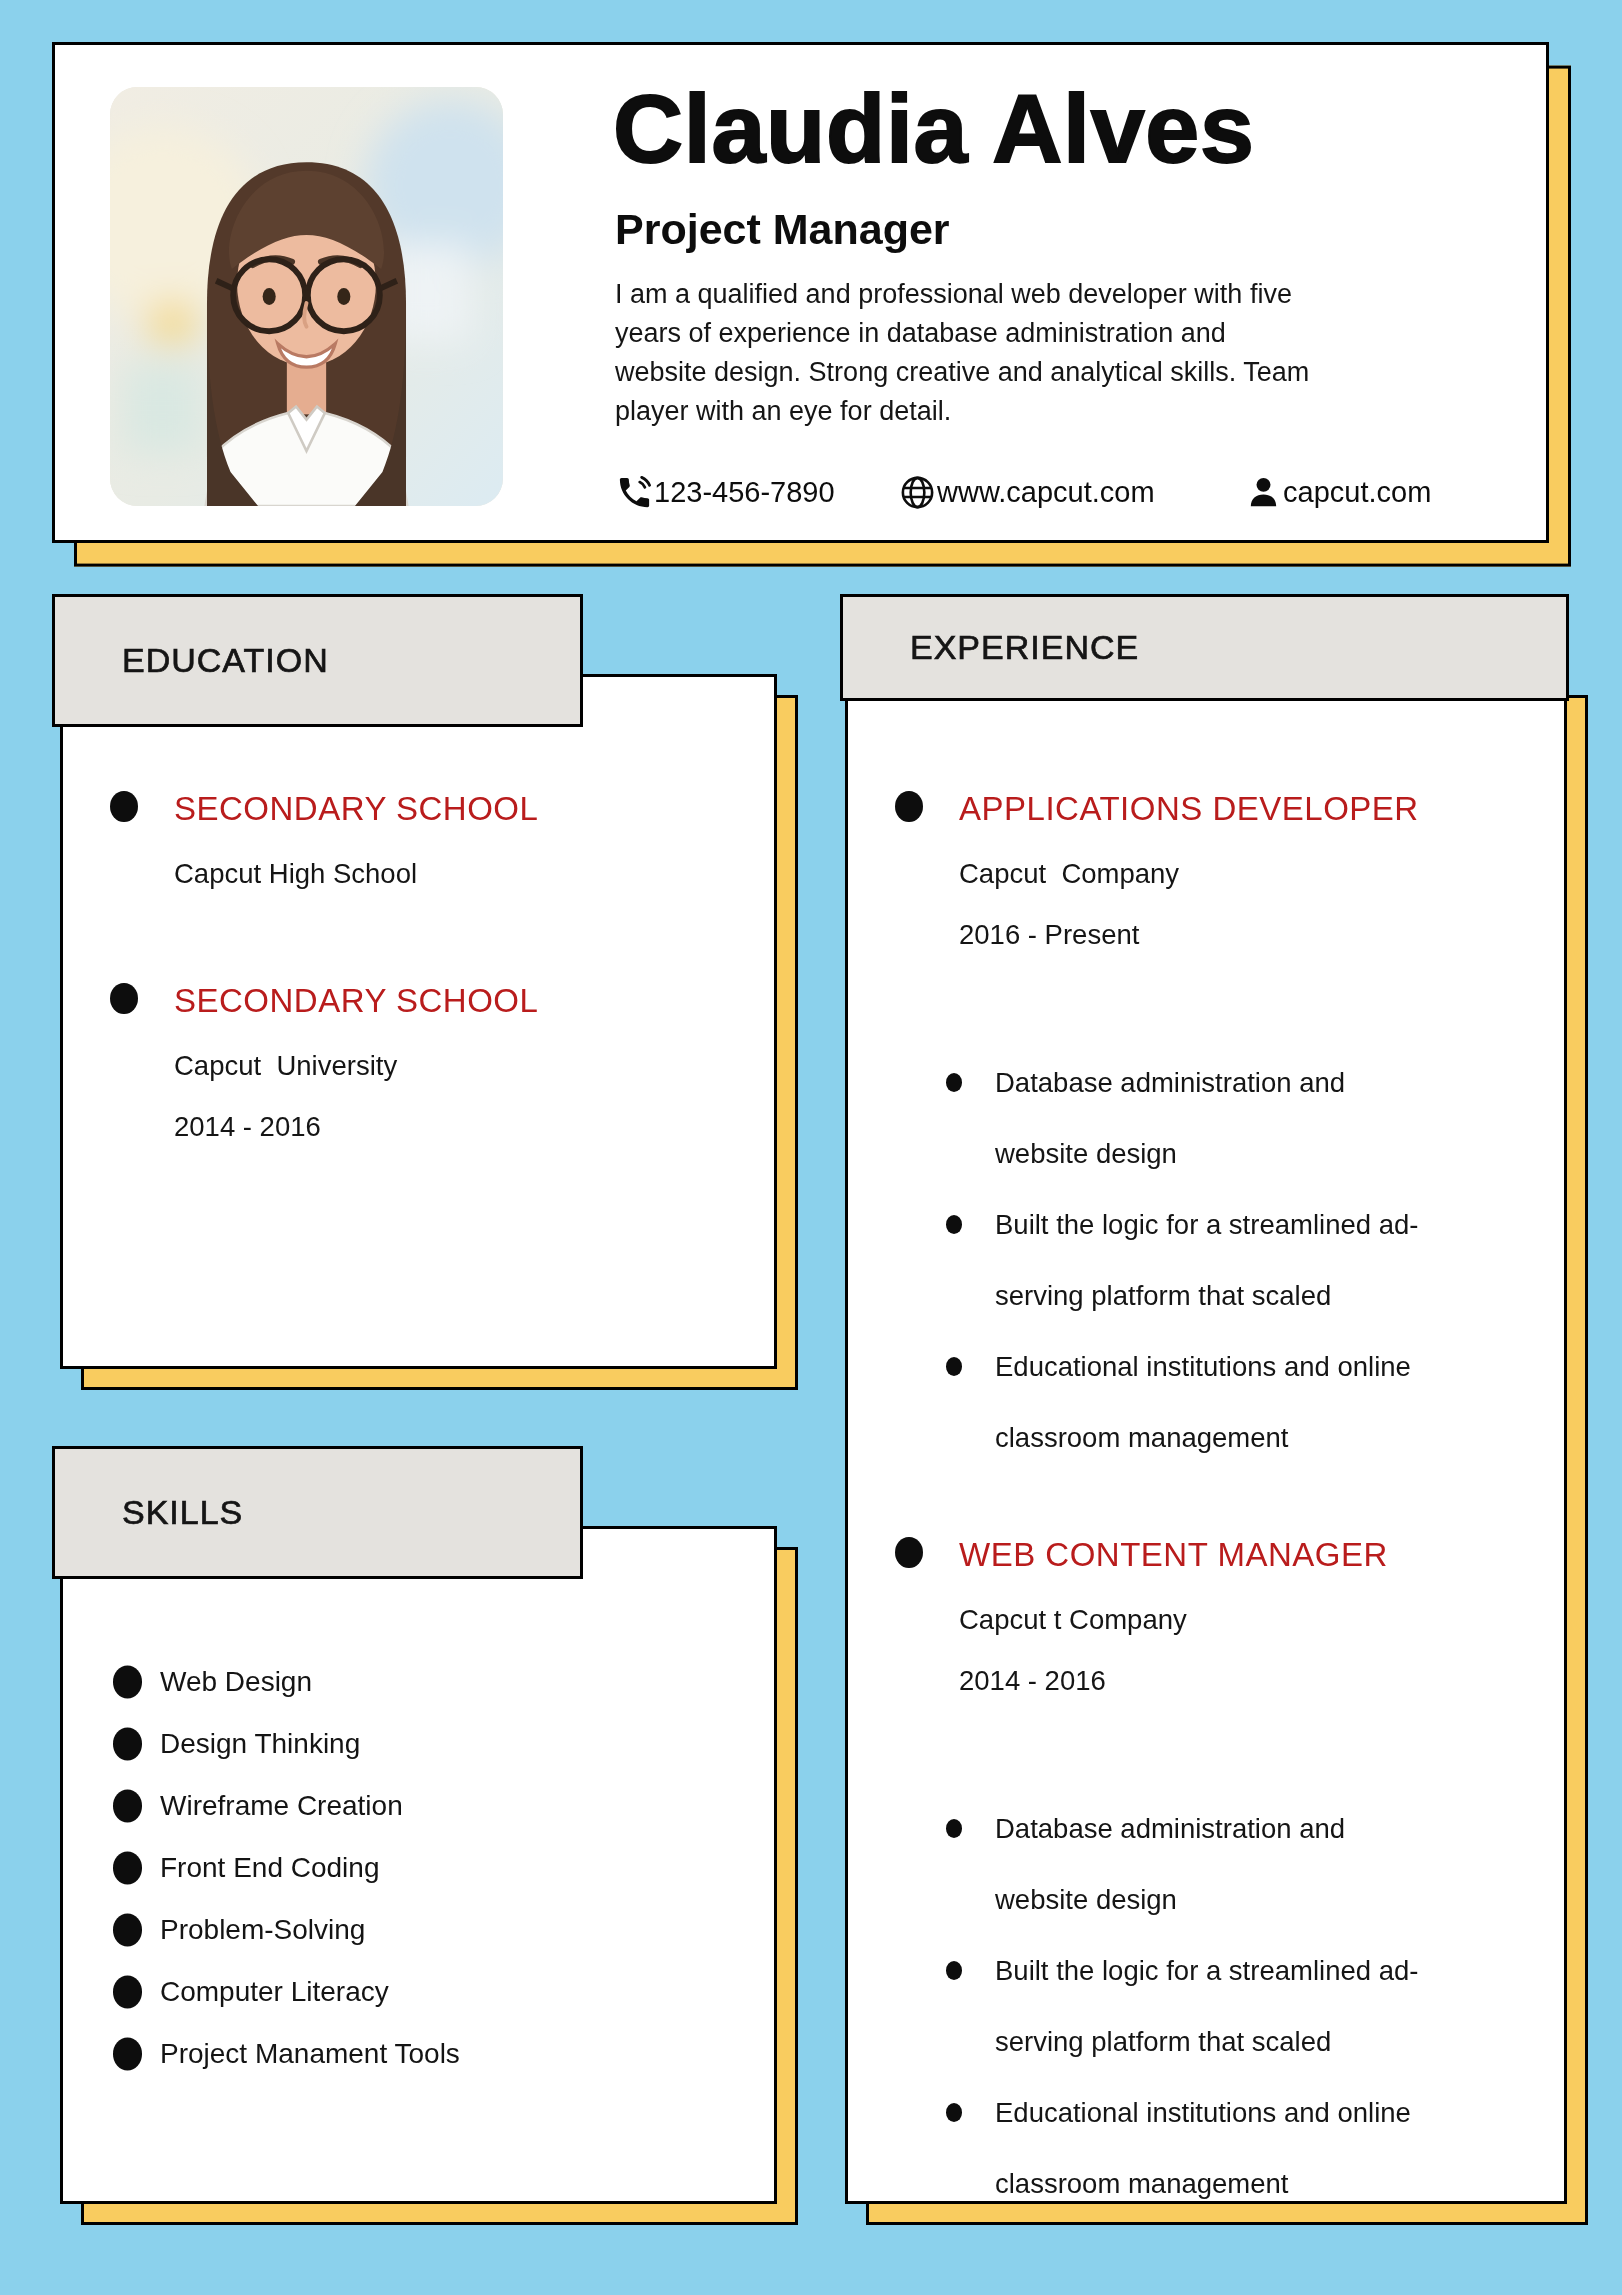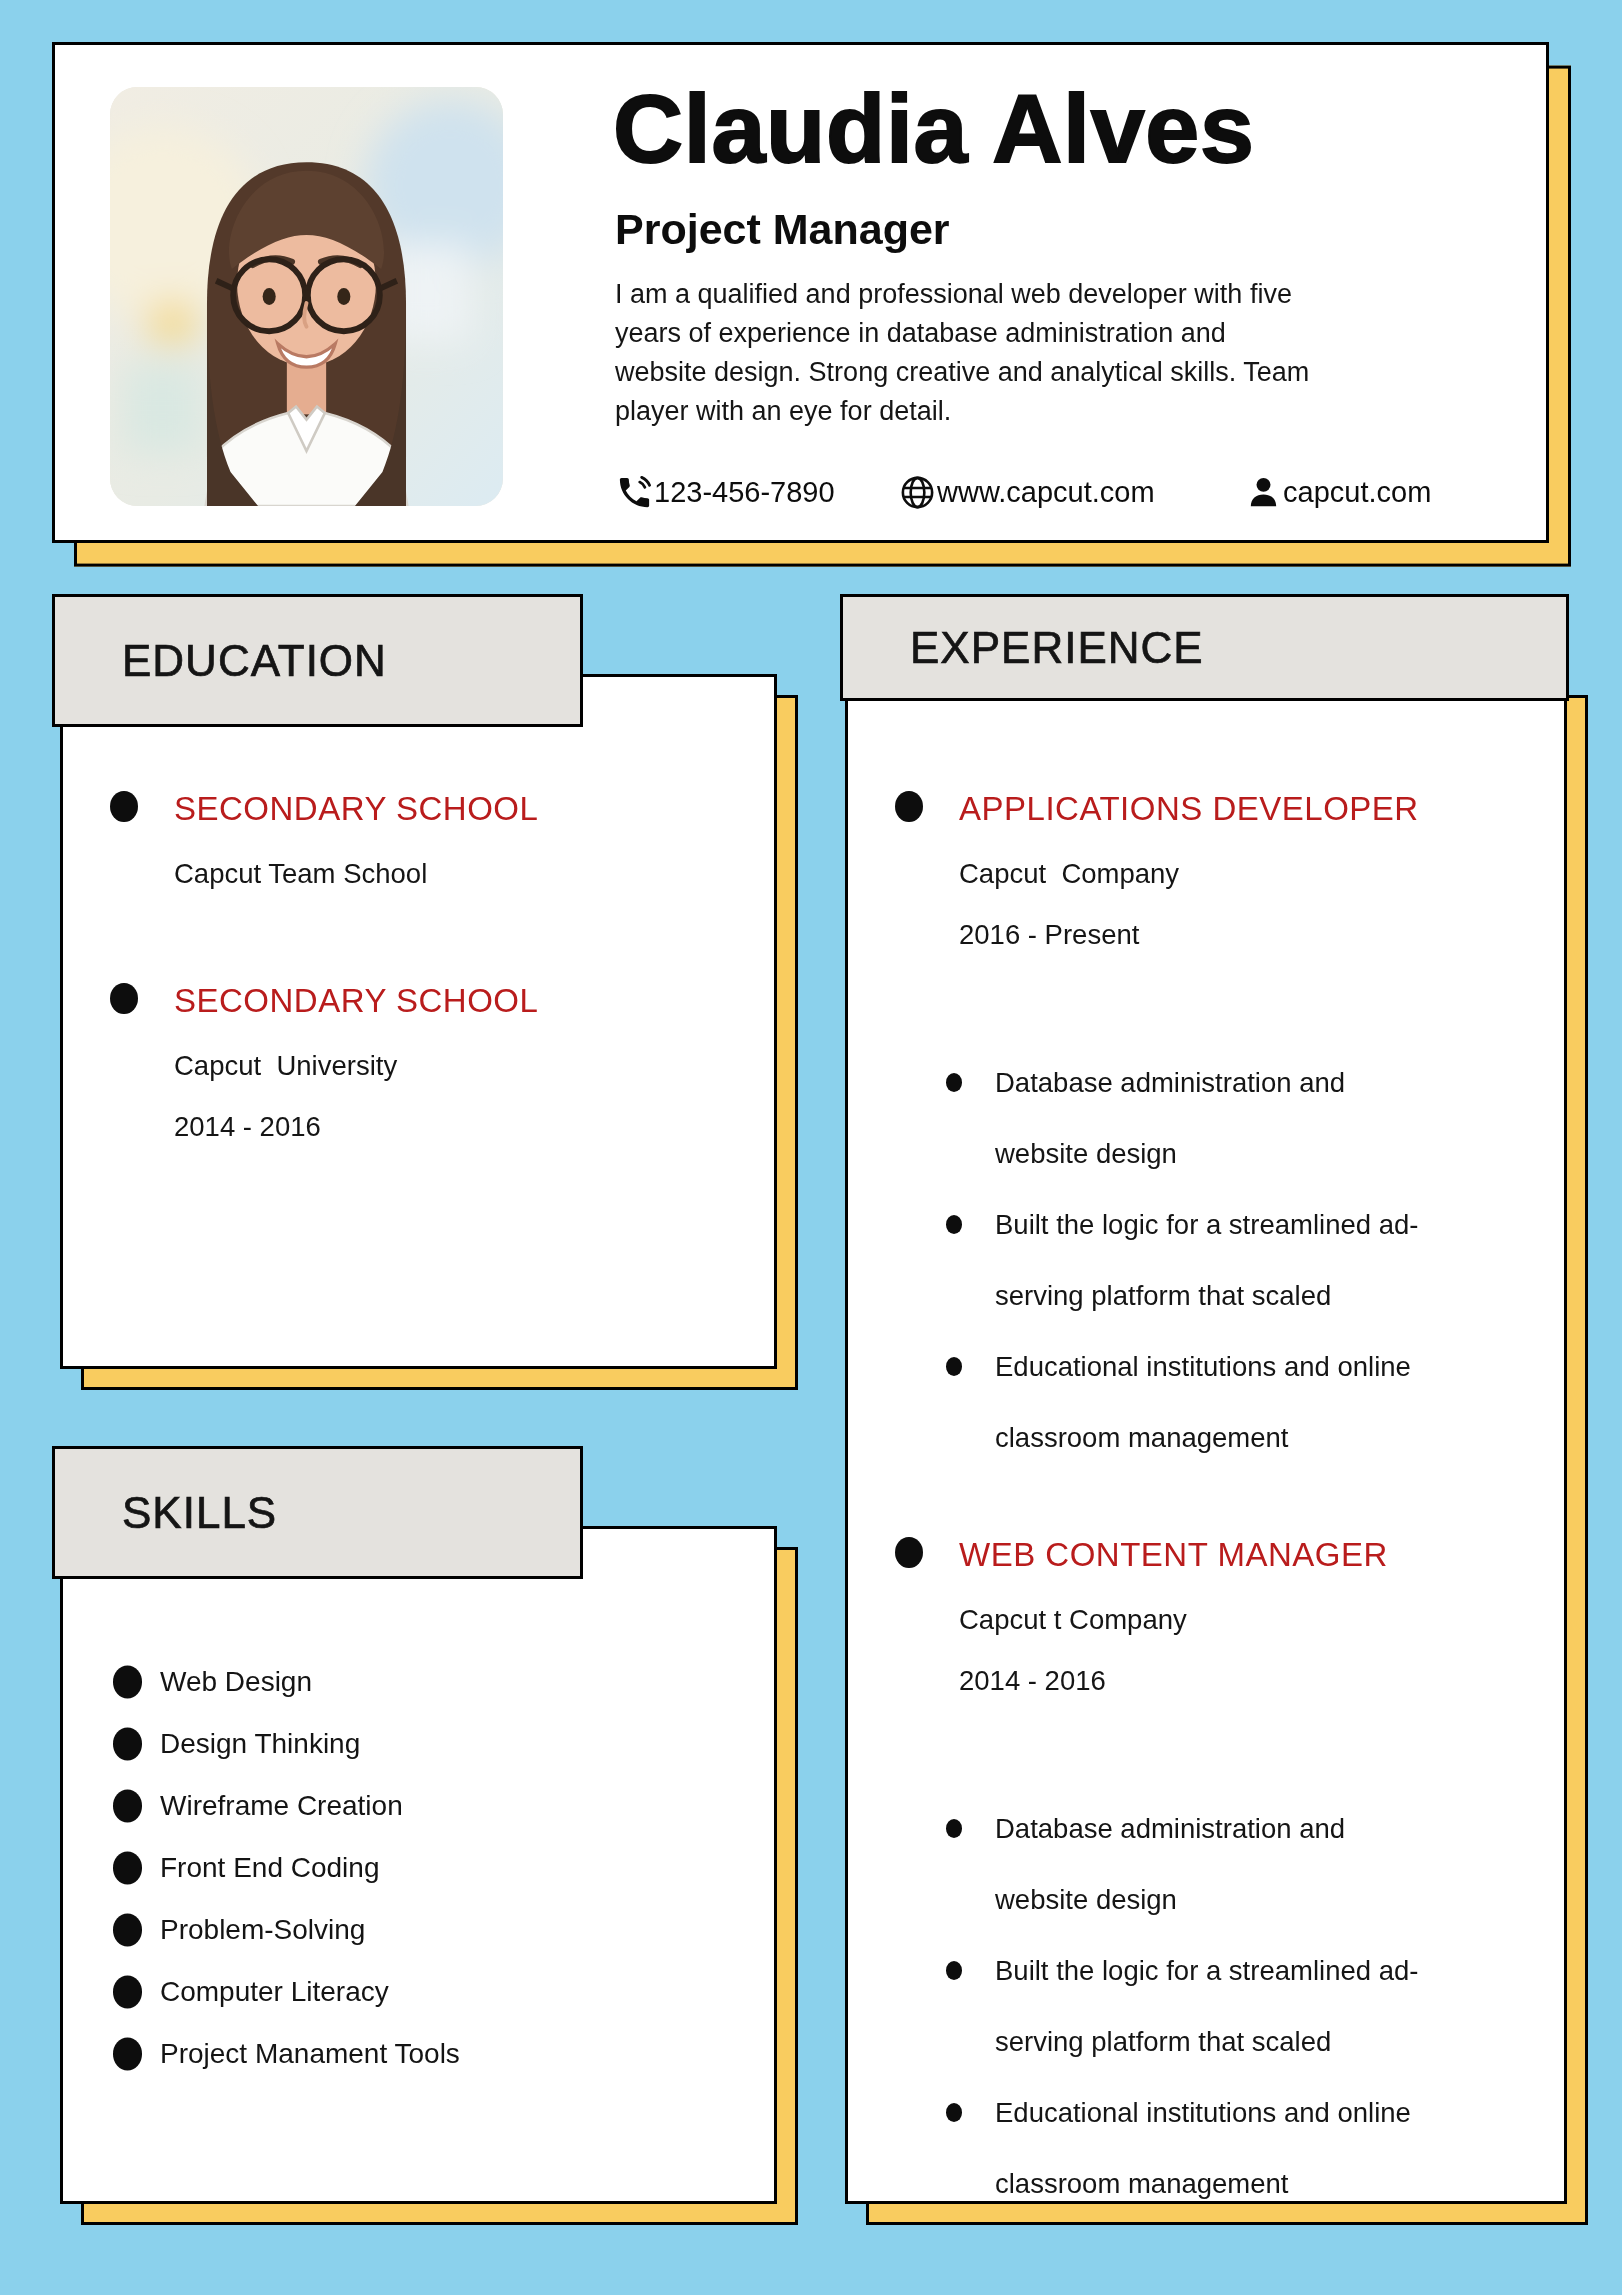--- a/index.html
+++ b/index.html
@@ -16,21 +16,21 @@
     background:#F9CC5F; border:3.9px solid #000;
   }
   .card.hdr .shadow{ transform:translate(22px,23.6px); }
   .card .face{
     position:absolute; inset:0; background:#fff; border:3.9px solid #000;
   }
   
   .tab{
     position:absolute; z-index:6; background:#E4E2DE; border:3.9px solid #000;
     display:flex; align-items:center; padding-left:67px;
-    font-size:44px; letter-spacing:1px; color:#151515;
+    font-size:34px; letter-spacing:1px; color:#151515;
     -webkit-text-stroke:0.7px #151515;
   }
   
   .photo{
     position:absolute; left:55px; top:42px; width:393px; height:419px;
     border-radius:27.5px; overflow:hidden; background:#e9e6dc;
   }
   .photo svg{ display:block; width:100%; height:100%; }
   .name{
     position:absolute; left:558px; top:27.5px; font-size:97px; font-weight:700;
@@ -205,21 +205,21 @@
   </div>
 
   <div class="card" style="left:60px; top:674px; width:717px; height:695px;">
     <div class="shadow"></div>
     <div class="face">
       <div class="content-edu">
 
         <div class="b-entry">
           <span class="bigdot"></span>
           <div class="etitle">SECONDARY SCHOOL</div>
-          <div class="eline">Capcut Team School</div>
+          <div class="eline">Capcut High School</div>
         </div>
 
         <div class="b-entry">
           <span class="bigdot"></span>
           <div class="etitle">SECONDARY SCHOOL</div>
           <div class="eline">Capcut  University</div>
           <div class="eline">2014 - 2016</div>
         </div>
 
       </div>

